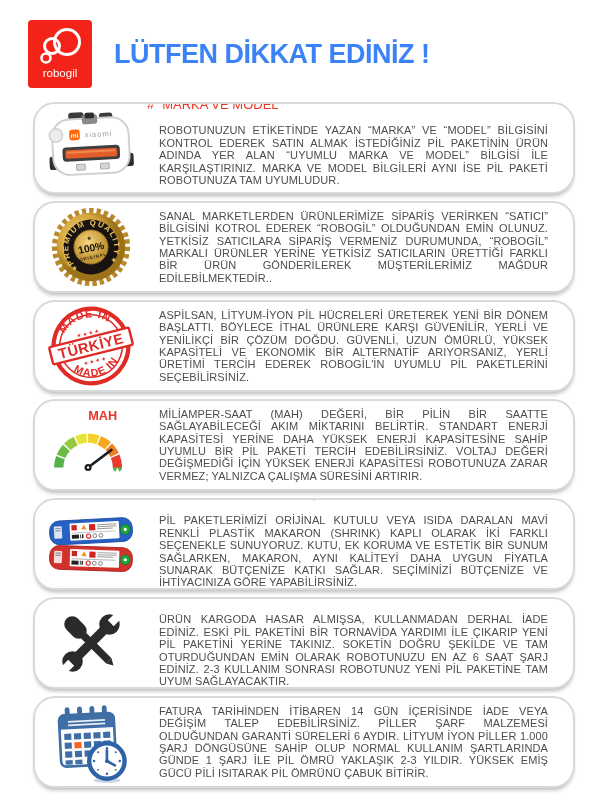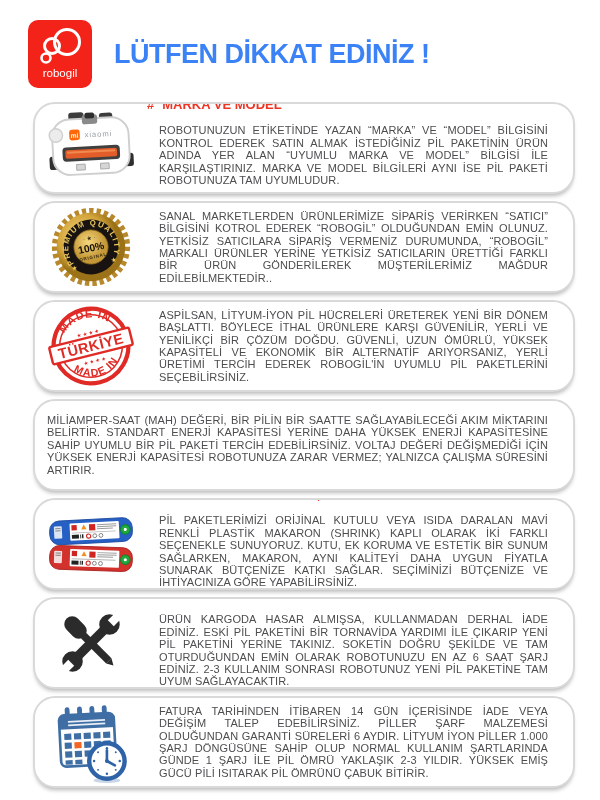--- a/index.html
+++ b/index.html
@@ -3,42 +3,42 @@
 <meta charset="utf-8">
 <style>
   html,body{margin:0;padding:0;}
   body{
     width:600px;height:800px;background:#ffffff;position:relative;
     font-family:"Liberation Sans",sans-serif;overflow:hidden;
   }
   .header{position:absolute;top:0;left:0;width:600px;height:102px;}
   .logo{
     position:absolute;left:28px;top:20px;width:64px;height:68px;
-    background:#f3231a;border-radius:10px;
+    background:#f3231a;border-radius:4px;
   }
   .logo svg{width:100%;height:100%;display:block;}
   .title{
     position:absolute;left:114px;top:39px;
     font-size:27px;font-weight:bold;color:#3b82f6;letter-spacing:-0.5px;white-space:nowrap;
   }
   main{
     position:absolute;top:102px;left:33px;width:542px;
     display:flex;flex-direction:column;gap:7px;
   }
   .card{
     box-sizing:border-box;height:92px;background:#fff;
     border:2px solid #d9d9d9;border-radius:22px;
     box-shadow:0 4px 4px -2px rgba(0,0,0,.28);
     display:flex;align-items:center;overflow:hidden;
   }
   .icon-wrap{flex:0 0 112px;display:flex;justify-content:center;align-items:center;}
   .icon-wrap svg{width:88px;height:84px;display:block;}
   .text-col{flex:1;padding-right:13px;}
   .card-heading{
-    color:#ee3525;font-size:13px;font-weight:bold;margin:0 0 2px 0;white-space:nowrap;
+    color:#ee3525;font-size:13px;font-weight:normal;margin:0 0 2px 0;white-space:nowrap;
   }
   .card-heading .hash{margin-right:8px;}
   .card-body{
     color:#4d4d4f;font-size:11px;font-weight:normal;line-height:1.13;
     text-align:justify;letter-spacing:.1px;margin:12px;
   }
 </style>
 </head>
 <body>
 
@@ -144,20 +144,38 @@
           <text x="45" y="63.5" text-anchor="middle" font-size="5.5" fill="#e02a25" font-family="Liberation Sans, sans-serif">★ ★ ★ ★</text>
         </g>
       </svg>
     </div>
     <div class="text-col">
       <p class="card-body">ASPİLSAN, LİTYUM-İYON PİL HÜCRELERİ ÜRETEREK YENİ BİR DÖNEM BAŞLATTI. BÖYLECE İTHAL ÜRÜNLERE KARŞI GÜVENİLİR, YERLİ VE YENİLİKÇİ BİR ÇÖZÜM DOĞDU. GÜVENLİ, UZUN ÖMÜRLÜ, YÜKSEK KAPASİTELİ VE EKONOMİK BİR ALTERNATİF ARIYORSANIZ, YERLİ ÜRETİMİ TERCİH EDEREK ROBOGİL'İN UYUMLU PİL PAKETLERİNİ SEÇEBİLİRSİNİZ.</p>
     </div>
   </section>
 
   <section class="card">
+    <div class="icon-wrap">
+      <svg viewBox="0 0 90 80">
+        <text x="57" y="14" text-anchor="middle" font-size="13" font-weight="bold" fill="#e8352b" font-family="Liberation Sans, sans-serif">MAH</text>
+        <g fill="none" stroke-width="9.5">
+          <path d="M 12 63 A 30 30 0 0 1 72 63" pathLength="100" stroke="#55b24b" stroke-dasharray="11 89" stroke-dashoffset="0"></path>
+          <path d="M 12 63 A 30 30 0 0 1 72 63" pathLength="100" stroke="#6cbc43" stroke-dasharray="11 89" stroke-dashoffset="-12.5"></path>
+          <path d="M 12 63 A 30 30 0 0 1 72 63" pathLength="100" stroke="#94c93d" stroke-dasharray="11 89" stroke-dashoffset="-25"></path>
+          <path d="M 12 63 A 30 30 0 0 1 72 63" pathLength="100" stroke="#e8e33a" stroke-dasharray="11 89" stroke-dashoffset="-37.5"></path>
+          <path d="M 12 63 A 30 30 0 0 1 72 63" pathLength="100" stroke="#f7d02e" stroke-dasharray="11 89" stroke-dashoffset="-50"></path>
+          <path d="M 12 63 A 30 30 0 0 1 72 63" pathLength="100" stroke="#f7a823" stroke-dasharray="11 89" stroke-dashoffset="-62.5"></path>
+          <path d="M 12 63 A 30 30 0 0 1 72 63" pathLength="100" stroke="#f07f1f" stroke-dasharray="11 89" stroke-dashoffset="-75"></path>
+          <path d="M 12 63 A 30 30 0 0 1 72 63" pathLength="100" stroke="#e93a2e" stroke-dasharray="12.5 87.5" stroke-dashoffset="-87.5"></path>
+        </g>
+        <line x1="42" y1="63" x2="66" y2="45" stroke="#1f1f1f" stroke-width="2.6" stroke-linecap="round"></line>
+        <circle cx="42" cy="63" r="3.6" fill="#1f1f1f"></circle>
+        <circle cx="42" cy="63" r="1.2" fill="#ffffff"></circle>
+      </svg>
+    </div>
     <div class="text-col">
       <p class="card-body">MİLİAMPER-SAAT (MAH) DEĞERİ, BİR PİLİN BİR SAATTE SAĞLAYABİLECEĞİ AKIM MİKTARINI BELİRTİR. STANDART ENERJİ KAPASİTESİ YERİNE DAHA YÜKSEK ENERJİ KAPASİTESİNE SAHİP UYUMLU BİR PİL PAKETİ TERCİH EDEBİLİRSİNİZ. VOLTAJ DEĞERİ DEĞİŞMEDİĞİ İÇİN YÜKSEK ENERJİ KAPASİTESİ ROBOTUNUZA ZARAR VERMEZ; YALNIZCA ÇALIŞMA SÜRESİNİ ARTIRIR.</p>
     </div>
   </section>
 
   <section class="card">
     <div class="icon-wrap">
       <svg viewBox="0 0 100 90">
 
         <g transform="rotate(-3 50 30)">

